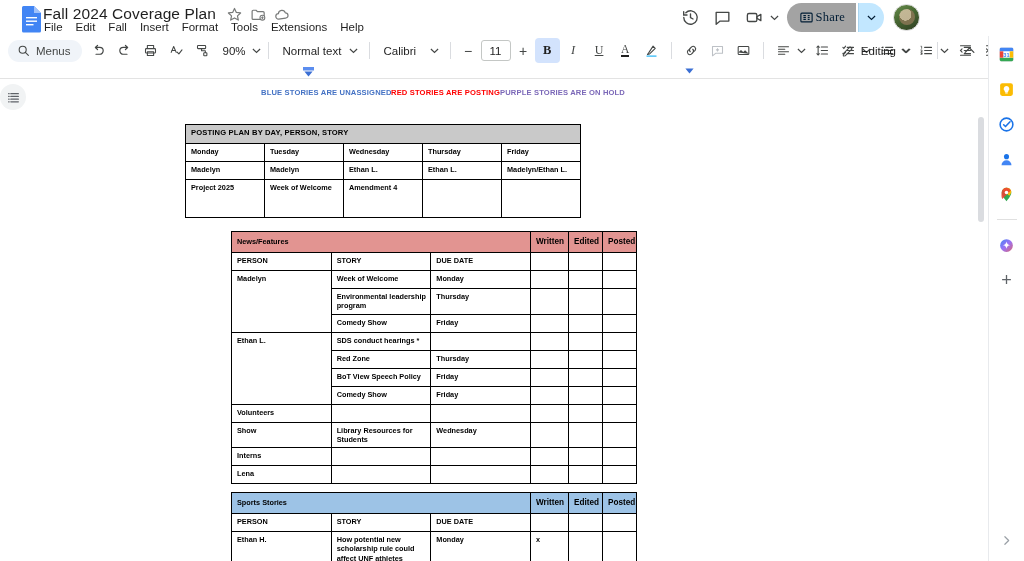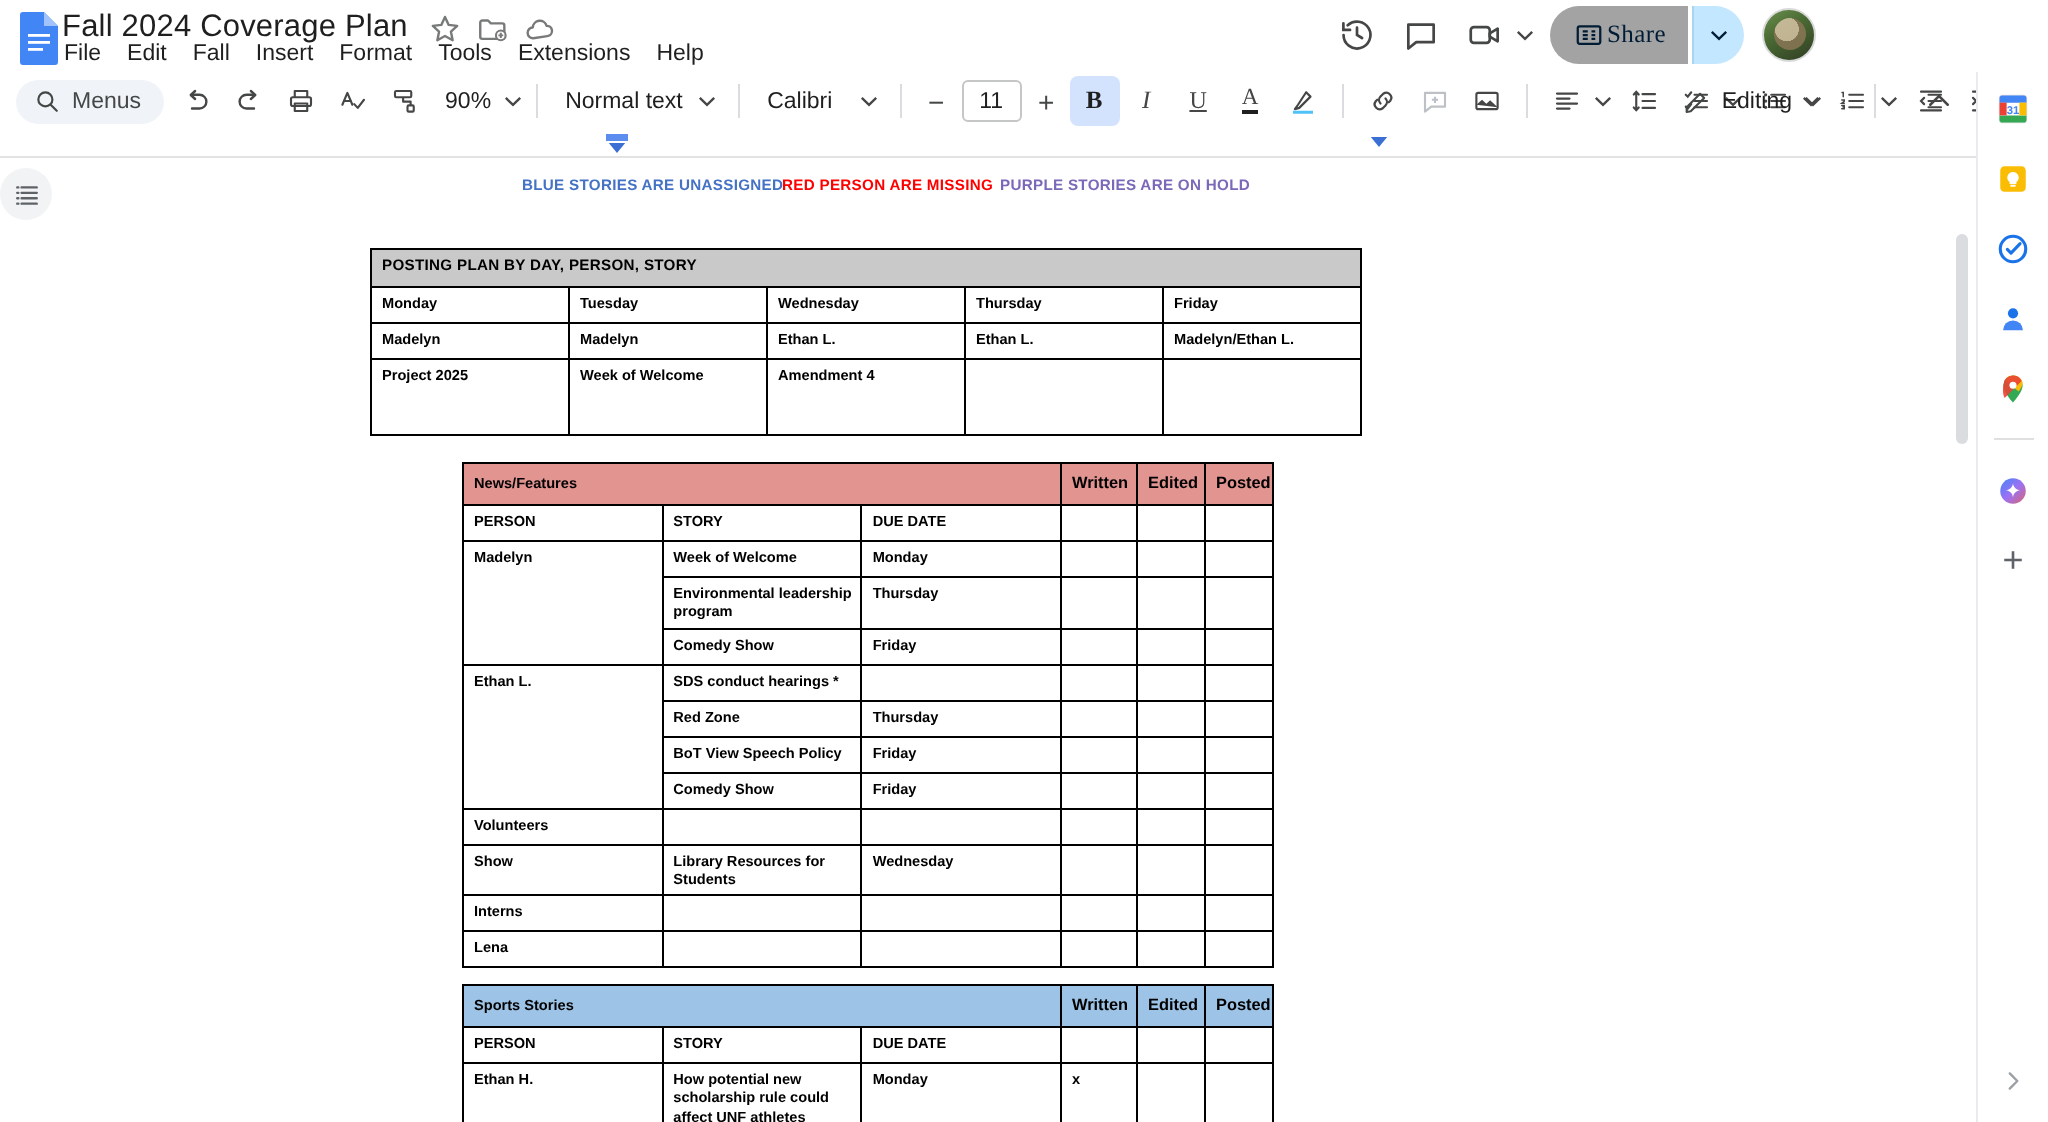--- a/index.html
+++ b/index.html
@@ -7,21 +7,21 @@
     width: 1024px; height: 561px;
     overflow: hidden;
     font-family: "Liberation Sans", sans-serif;
     background: #ffffff;
     color: #1f1f1f;
   }
   #app { position: relative; width: 1024px; height: 561px; }
 
   
   .header {
-    position: absolute; left: 0; top: 0; width: 916px; height: 36px;
+    position: absolute; left: 12px; top: 0; width: 916px; height: 36px;
     display: flex; align-items: flex-start;
   }
   .docs-logo {
     position: absolute; left: 7px; top: 5px; width: 26px; height: 28px;
   }
   .doc-titlebar {
     position: absolute; left: 28px; top: 4px;
     display: flex; align-items: center; gap: 7px;
   }
   .doc-title {
@@ -167,21 +167,21 @@
   table { border-collapse: collapse; table-layout: fixed; }
   .doc-table td, .doc-table th {
     border: 1px solid #000000;
     font-size: 7.3px; font-weight: bold; color: #000000;
     padding: 3px 4px 3px 5px; vertical-align: top; line-height: 1.28;
     overflow: hidden;
   }
 
   
   .tbl-posting {
-    position: absolute; left: 0px; top: 45px; width: 496px;
+    position: absolute; left: 0px; top: 45px; width: 396px;
   }
   .tbl-posting td { height: 18px; }
   .tbl-posting .cap {
     background: #c9c9c9; font-size: 7.6px; letter-spacing: .15px; height: 19px;
   }
   .tbl-posting tr.tall td { height: 38px; }
 
   
   .tbl-news { position: absolute; left: 46px; top: 152px; width: 406px; }
   .tbl-news td { height: 18px; }
@@ -545,21 +545,21 @@
       <path d="M3 5h1M3 10h1M3 15h1M3 20h1"></path>
         <path d="M7 5h14M7 10h14M7 15h14M7 20h14"></path>
     </svg>
   </div>
 
   <div class="canvas">
     <div class="page">
 
       <div class="legend">
         <span class="lg1">BLUE STORIES ARE UNASSIGNED</span>
-        <span class="lg2">RED PERSON ARE MISSING</span>
+        <span class="lg2">RED STORIES ARE POSTING</span>
         <span class="lg3">PURPLE STORIES ARE ON HOLD</span>
       </div>
 
       <table class="doc-table tbl-posting">
         <tbody>
             <tr>
           <td class="cap" colspan="5">POSTING PLAN BY DAY, PERSON, STORY</td>
         </tr>
         <tr>
           <td style="width:106px">Monday</td>

